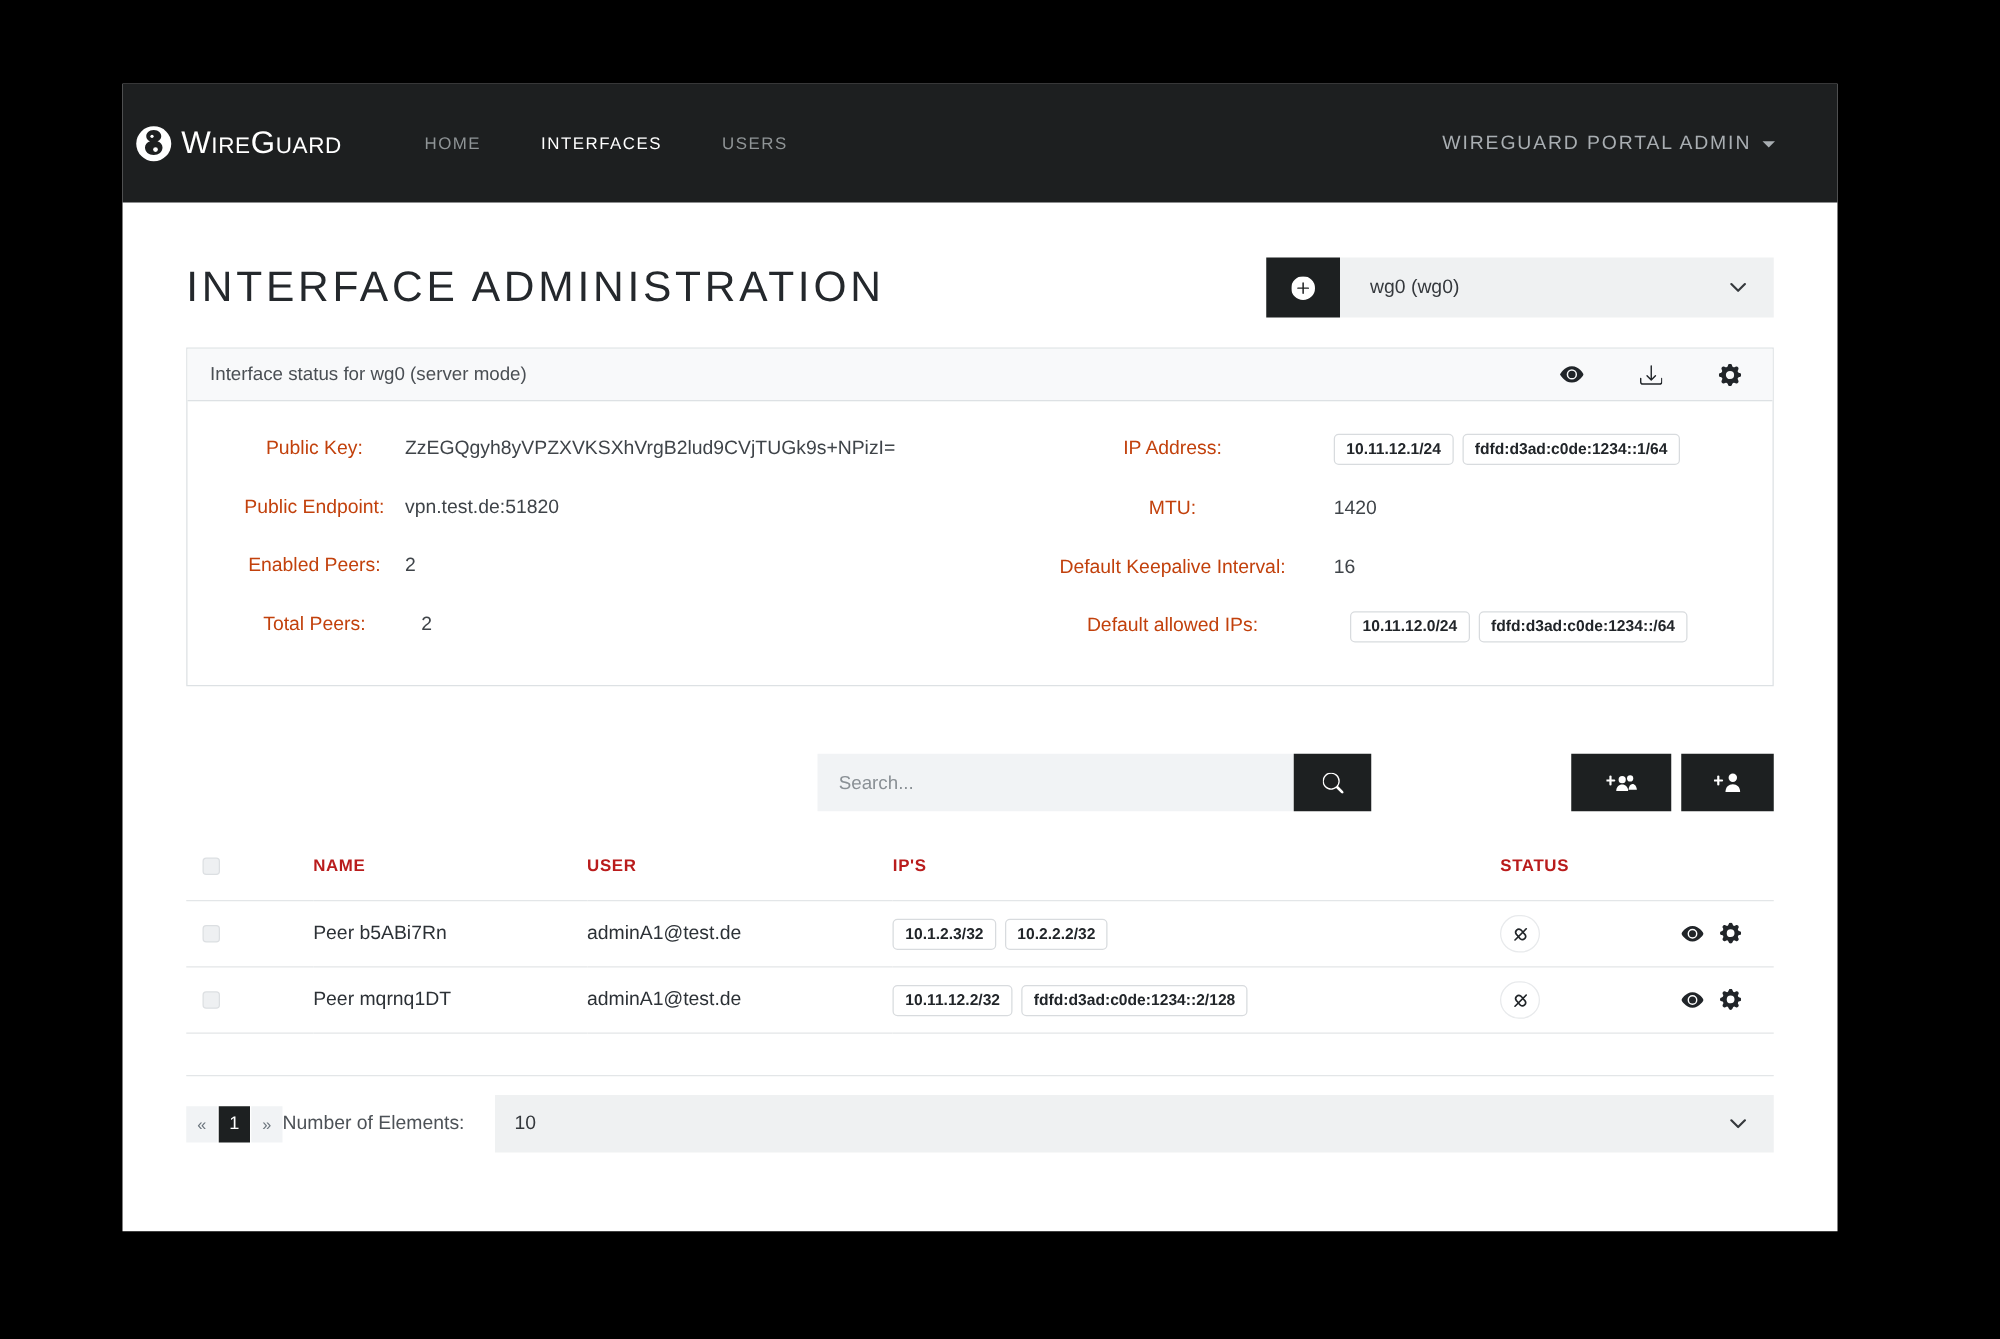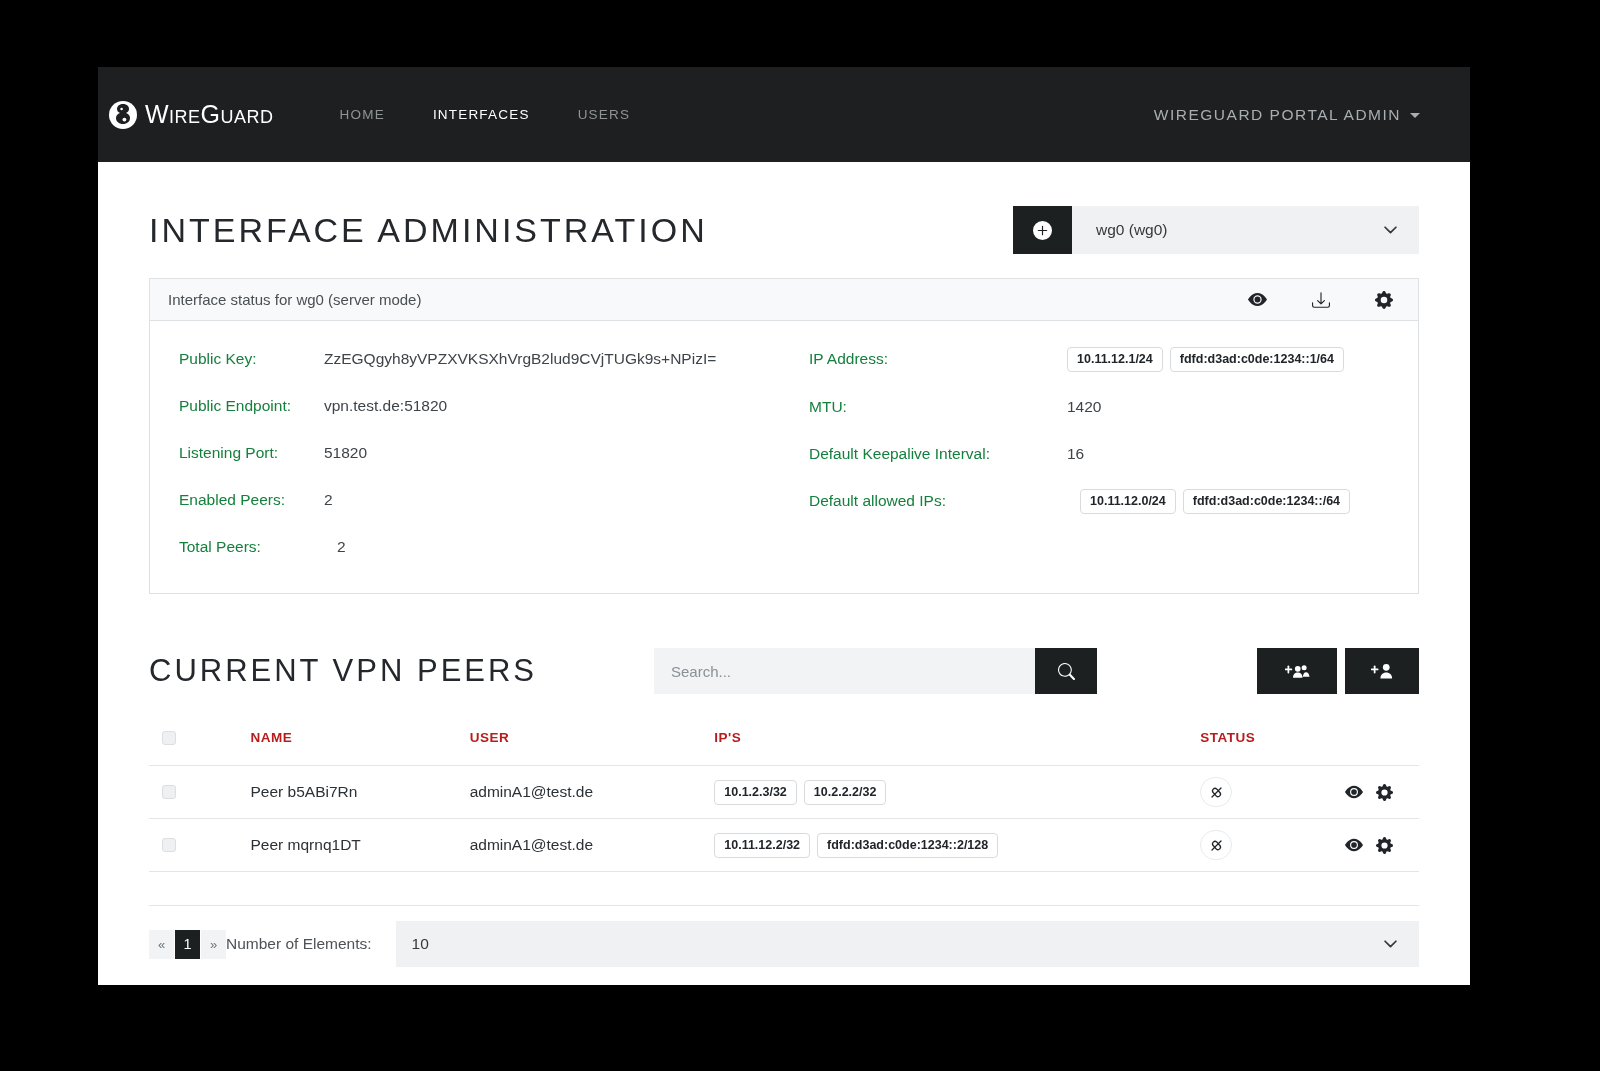--- a/index.html
+++ b/index.html
@@ -38,21 +38,21 @@
   .card { margin-top:24px; border:1px solid #dde1e4; }
   .card-header { background:#f8f9fa; border-bottom:1px solid #dde1e4; height:42px;
                  display:flex; align-items:center; padding:0 25px 0 18px; font-size:15px; color:#4a4f54;justify-content:flex-end; }
   .card-actions { margin-left:auto; display:flex; gap:45px; align-items:center; }
   .icon-btn { background:none; border:none; cursor:pointer; display:flex; align-items:center; color:#212529; padding:0; }
   .card-body { display:flex; padding:26px 0 34px; }
   .col-left { width:630px; padding-left:29px; }
   .col-right { flex:1; padding-left:29px; }
   .kv { display:flex; margin-bottom:23px; font-size:15.5px; line-height:24px; }
   .kv:last-child { margin-bottom:0;gap:13px; }
-  .kv .lbl { width:145px; flex-shrink:0; color:#15803d; }
+  .kv .lbl { width:145px; flex-shrink:0; color:#c2410c;text-align:center; }
   .col-right .kv .lbl { width:258px; }
   .kv .val { color:#3f4449; }
   .badges { display:flex; gap:7px; flex-wrap:wrap; }
   .badge { border:1px solid #d8dbde; border-radius:4px; background:#fff; padding:3px 9px;
            font-size:12.5px; font-weight:bold; color:#212529; line-height:17px; white-space:nowrap; }
 
   
   .peers-head { display:flex; align-items:center; margin-top:54px; }
   .search-group { margin-left:auto; display:flex; width:443px; height:46px; }
   .search-input { flex:1; border:none; background:#f1f3f5; padding:0 17px; font-size:15px; color:#495057; outline:none; }
@@ -206,24 +206,20 @@
           <div class="col-left">
             <div class="kv">
               <span class="lbl">Public Key:</span>
               <span class="val">ZzEGQgyh8yVPZXVKSXhVrgB2lud9CVjTUGk9s+NPizI=</span>
             </div>
             <div class="kv">
               <span class="lbl">Public Endpoint:</span>
               <span class="val">vpn.test.de:51820</span>
             </div>
             <div class="kv">
-              <span class="lbl">Listening Port:</span>
-              <span class="val">51820</span>
-            </div>
-            <div class="kv">
               <span class="lbl">Enabled Peers:</span>
               <span class="val">2</span>
             </div>
             <div class="kv">
               <span class="lbl">Total Peers:</span>
               <span class="val">2</span>
             </div>
           </div>
           <div class="col-right">
             <div class="kv">
@@ -246,21 +242,20 @@
               <span class="badges">
                 <span class="badge">10.11.12.0/24</span>
                 <span class="badge">fdfd:d3ad:c0de:1234::/64</span>
               </span>
             </div>
           </div>
         </div>
       </div>
 
       <div class="peers-head">
-        <h2>CURRENT VPN PEERS</h2>
         <div class="search-group">
           <input class="search-input" type="text" placeholder="Search..." style="">
           <button class="btn-dark search-btn">
             <svg width="17" height="17" color="#fff">
                 <use href="#i-search"></use>
               </svg>
           </button>
         </div>
         <button class="btn-dark peer-add-group">
           <svg width="25" height="20">

